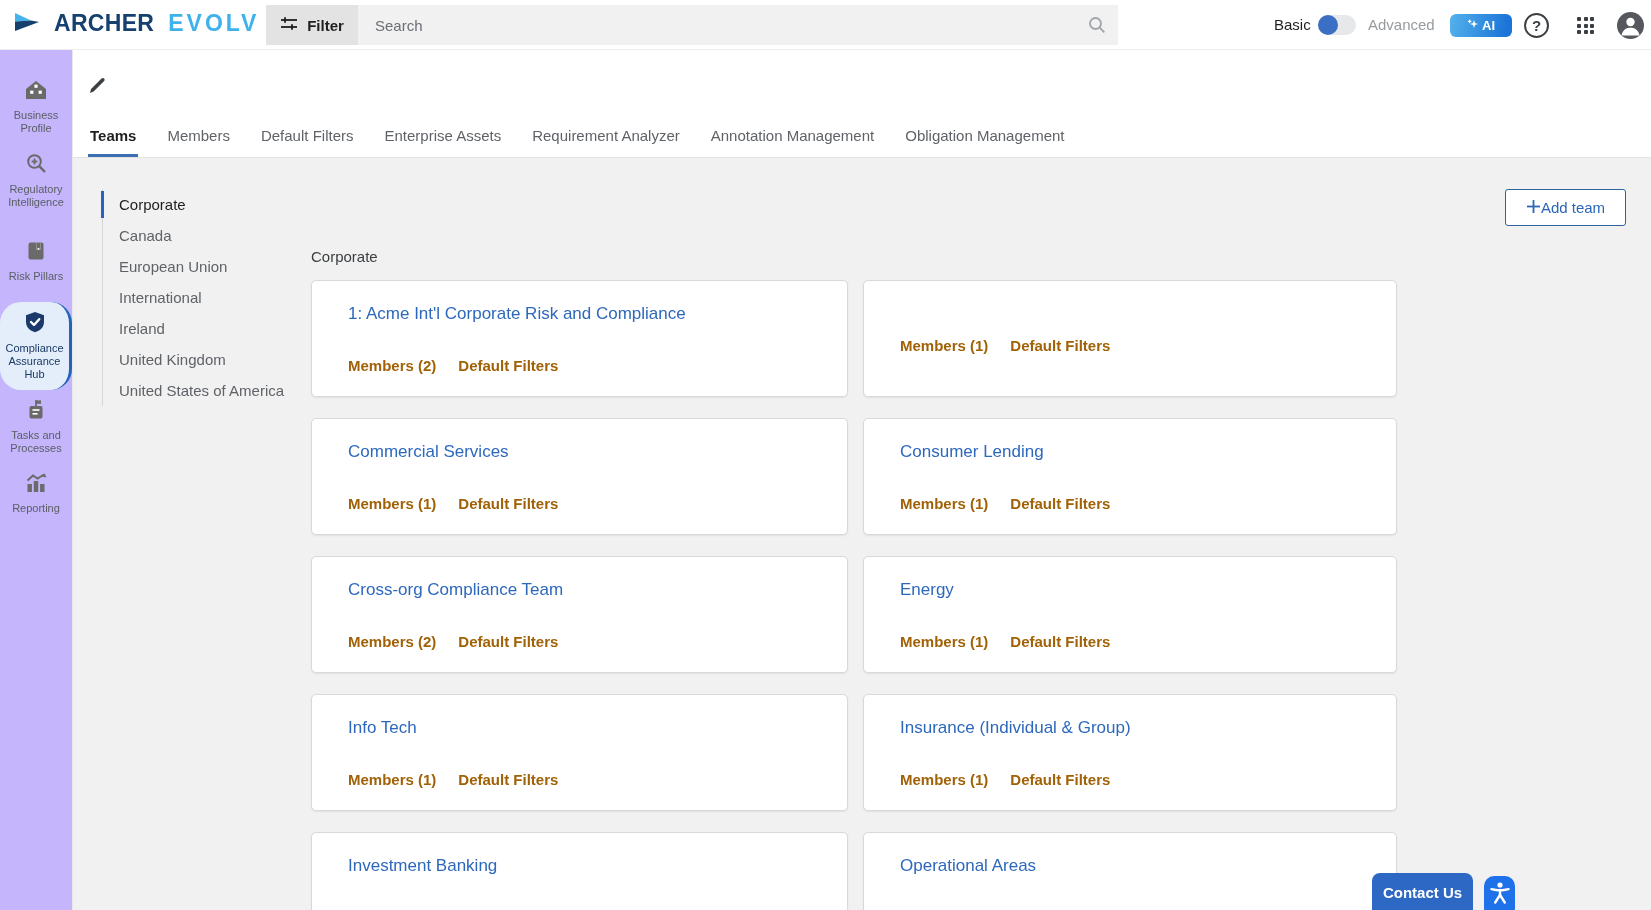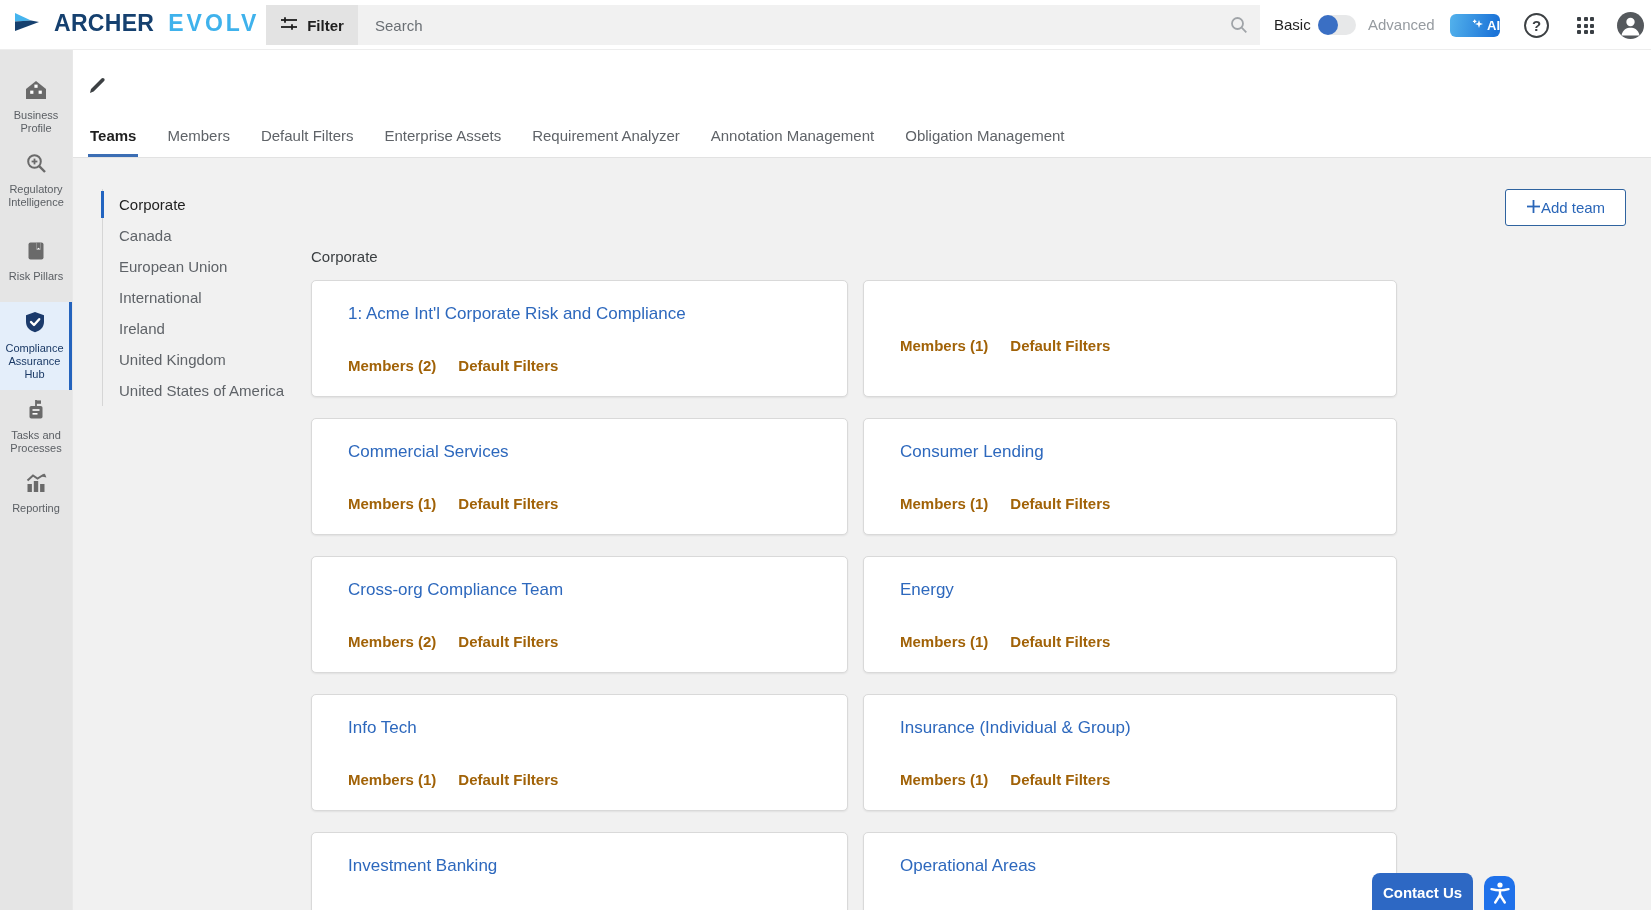--- a/index.html
+++ b/index.html
@@ -11,45 +11,45 @@
     overflow:hidden;
     -webkit-font-smoothing: antialiased;
   }
 
   
   .header { position:absolute; left:0; top:0; width:1651px; height:50px; background:#fff; border-bottom:1px solid #ededed; z-index:20; }
   .logo { position:absolute; left:13px; top:10px; display:flex; align-items:center; gap:14px; cursor:pointer; }
   .logo-archer { font-size:23px; font-weight:800; color:#15406f; letter-spacing:.3px; }
   .logo-evolv  { font-size:23px; font-weight:700; color:#3fb2ec; letter-spacing:3px; }
 
-  .searchbar { position:absolute; left:266px; top:5px; width:994px; height:40px; background:#f1f1f1; display:flex; align-items:stretch; }
+  .searchbar { position:absolute; left:266px; top:5px; width:852px; height:40px; background:#f1f1f1; display:flex; align-items:stretch; }
   .filter-btn { width:92px; background:#e3e3e3; display:flex; align-items:center; justify-content:center; gap:9px; font-size:15px; font-weight:600; color:#1f1f1f; cursor:pointer; }
   .search-input { flex:1; border:none; background:transparent; outline:none; padding:0 40px 0 17px; font-size:15px; color:#333; font-family:"Liberation Sans",sans-serif; }
   .search-input::placeholder { color:#6a6f74; opacity:1; }
   .search-glass { position:absolute; right:12px; top:11px; }
 
   .basic-label { position:absolute; left:1274px; top:16px; font-size:15px; color:#1f1f1f; }
   .toggle { position:absolute; left:1318px; top:15px; width:38px; height:20px; border-radius:10px; background:#e7e8e9; cursor:pointer; }
   .toggle-knob { position:absolute; left:0; top:0; width:20px; height:20px; border-radius:50%; background:#3a6fc4; }
   .advanced-label { position:absolute; left:1368px; top:16px; font-size:15px; color:#969ba0; }
-  .ai-btn { position:absolute; left:1450px; top:14px; width:50px; height:23px; border-radius:6px;
+  .ai-btn { position:absolute; left:1450px; top:14px; width:62px; height:23px; border-radius:6px;
             background:linear-gradient(100deg,#53b2ec 0%,#1c74d8 90%); color:#fff; font-weight:700; font-size:13px;
-            display:flex; align-items:center; justify-content:flex-end; gap:3px; cursor:pointer; }
+            display:flex; align-items:center; justify-content:center; gap:3px; cursor:pointer; }
   .help-btn { position:absolute; left:1524px; top:13px; width:25px; height:25px; border-radius:50%; border:2px solid #3c4043;
               color:#3c4043; font-size:15px; font-weight:700; display:flex; align-items:center; justify-content:center; cursor:pointer; }
   .grid-btn { position:absolute; left:1577px; top:17px; width:17px; height:17px; display:grid; grid-template-columns:repeat(3,4px); grid-template-rows:repeat(3,4px); gap:2.5px; cursor:pointer; }
   .grid-btn i { background:#3a3f44; border-radius:1px; }
   .avatar { position:absolute; left:1617px; top:12px; width:27px; height:27px; border-radius:50%; background:#55595d; display:flex; align-items:center; justify-content:center; cursor:pointer; }
 
   
-  .sidebar { position:absolute; left:0; top:50px; width:73px; height:860px; background:#e5e5e5; border-right:1px solid #e8e8e8; z-index:10; }
+  .sidebar { position:absolute; left:0; top:50px; width:73px; height:860px; background:#c4b5fd; border-right:1px solid #e8e8e8; z-index:10; }
   .side-item { display:flex; flex-direction:column; align-items:center; padding:9px 2px; cursor:pointer; }
   .side-item:nth-child(1){ margin-top:21px; }
   .side-item:nth-child(3){ margin-top:14px; }
-  .side-item:nth-child(4){ margin-top:10px; }
+  .side-item:nth-child(4){ margin-top:10px;border-radius:21px; }
   .side-label { margin-top:5px; font-size:11px; line-height:13px; color:#5a5e63; text-align:center; }
   .side-item.active { background:#e4eefa; border-right:3px solid #2463bd; }
   .side-item.active .side-label { color:#1b3a66; }
 
   
   .main-head { position:absolute; left:73px; top:50px; width:1578px; height:108px; background:#fff; border-bottom:1px solid #e2e2e2; z-index:5; }
   .title-row { position:absolute; left:15px; top:26px; display:flex; align-items:center; gap:19px; }
   .page-title { font-size:27px; font-weight:500; color:#1f1f1f; letter-spacing:.2px; }
   .edit-btn { cursor:pointer; display:flex; align-items:center; }
   .tabs { position:absolute; left:15px; bottom:0; display:flex; gap:27px;text-align:right; }

